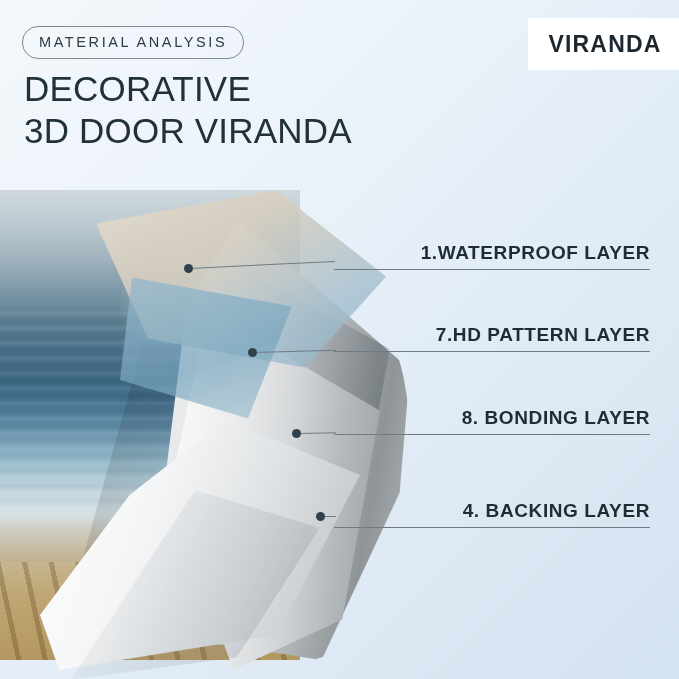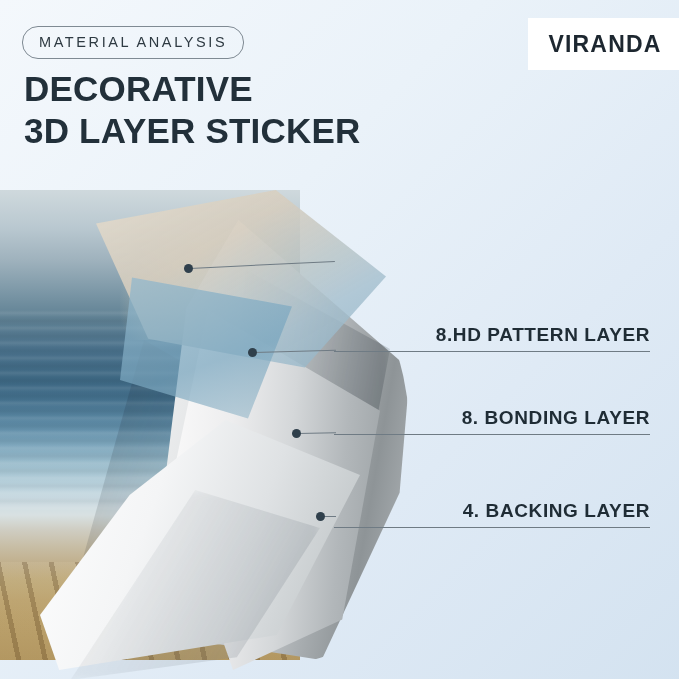--- a/index.html
+++ b/index.html
@@ -42,21 +42,21 @@
     left: 24px;
     top: 68px;
     color: #22303a;
     font-weight: bold;
     letter-spacing: 0.2px;
   }
   .title-line {
     font-size: 35px;
     line-height: 42px;
     white-space: nowrap;
-    font-weight: bold;
+    font-weight: normal;
   }
 
   #brand-box {
     position: absolute;
     right: 22px;
     top: 18px;
     background: #ffffff;
     width: 154px;
     height: 52px;
     display: flex;
@@ -277,21 +277,21 @@
 </style>
 </head>
 <body>
 
 <div id="page">
 
   <div id="eyebrow-pill">MATERIAL ANALYSIS</div>
 
   <div id="title-block">
     <div class="title-line">DECORATIVE</div>
-    <div class="title-line">3D LAYER STICKER</div>
+    <div class="title-line">3D DOOR VIRANDA</div>
   </div>
 
   <div id="brand-box">
     <span id="brand-text">VIRANDA</span>
   </div>
 
   <div id="illustration">
     <div id="photo-clip">
       <div id="photo"></div>
       <div id="photo-streaks"></div>
@@ -302,25 +302,29 @@
     <div id="film-shadow-on-photo"></div>
     <div id="curl-back"></div>
     <div id="curl-edge-shadow"></div>
     <div id="curl-fold"></div>
     <div id="curl-tongue"></div>
     <div id="curl-tongue-shade"></div>
     <div id="peel-film"></div>
     <div id="peel-film-2"></div>
   </div>
 
+  <div class="callout" style="left:330px; top:230px; width:320px;">
+    <div class="callout-label">1.WATERPROOF LAYER</div>
+    <div class="callout-rule" style="width:316px;"></div>
+  </div>
   <div class="leader" style="left:190px; top:268px; width:145px; transform: rotate(-2.8deg);"></div>
   <div class="dot" style="left:184px; top:264px;"></div>
 
   <div class="callout" style="left:330px; top:312px; width:320px;">
-    <div class="callout-label">8.HD PATTERN LAYER</div>
+    <div class="callout-label">7.HD PATTERN LAYER</div>
     <div class="callout-rule" style="width:316px;"></div>
   </div>
   <div class="leader" style="left:254px; top:352px; width:82px; transform: rotate(-1.5deg);"></div>
   <div class="dot" style="left:248px; top:348px;"></div>
 
   <div class="callout" style="left:330px; top:395px; width:320px;">
     <div class="callout-label">8. BONDING LAYER</div>
     <div class="callout-rule" style="width:316px;"></div>
   </div>
   <div class="leader" style="left:298px; top:433px; width:38px; transform: rotate(-1deg);"></div>

